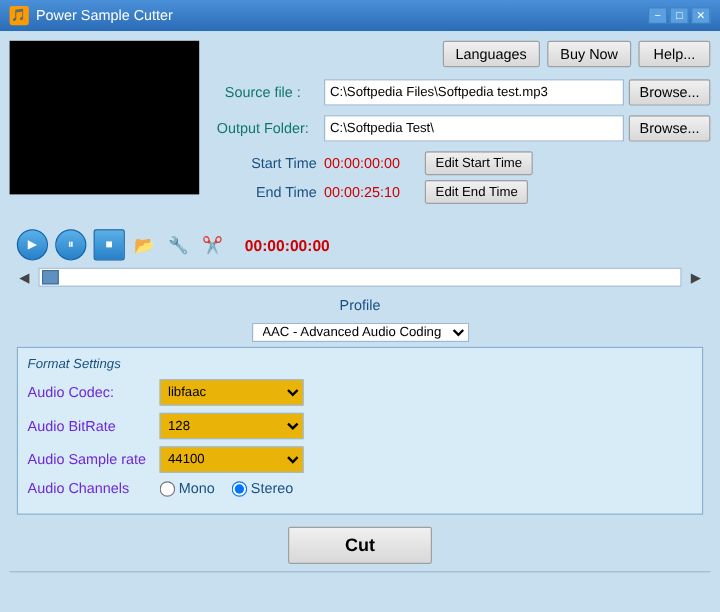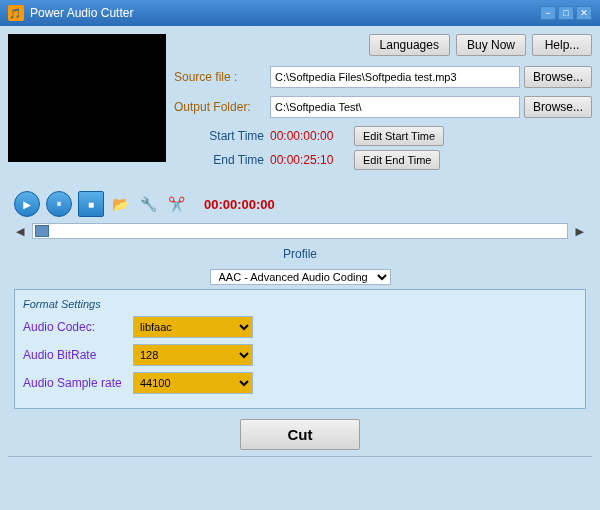--- a/index.html
+++ b/index.html
@@ -84,23 +84,23 @@
       font-size: 12px;
       border-radius: 2px;
       min-width: 60px;
     }
     .field-row {
       display: flex;
       align-items: center;
       margin-bottom: 8px;
     }
     .field-label {
-      color: #a16207;
+      color: #0f766e;
       width: 90px;
-      text-align: left;
+      text-align: center;
       margin-right: 6px;
       font-size: 12px;
     }
     .text-input {
       flex: 1;
       height: 22px;
       border: 1px solid #a0b8d0;
       background: white;
       padding: 2px 4px;
       font-size: 11px;
@@ -299,21 +299,21 @@
       color: #444;
       padding: 0 2px;
     }
   </style>
 </head>
 <body>
 
 <div class="title-bar">
   <div class="title-bar-left">
     <div class="title-bar-icon">🎵</div>
-    <span>Power Audio Cutter</span>
+    <span>Power Sample Cutter</span>
   </div>
   <div class="title-bar-controls">
     <div class="title-btn">−</div>
     <div class="title-btn">□</div>
     <div class="title-btn">✕</div>
   </div>
 </div>
 
 <div class="main-content">
   <div class="top-section">
@@ -394,20 +394,33 @@
     </div>
     <div class="format-row">
       <span class="format-label">Audio Sample rate</span>
       <select class="format-select">
         <option value="44100">44100</option>
         <option>22050</option>
         <option>11025</option>
         <option>48000</option>
       </select>
     </div>
+    <div class="format-row">
+      <span class="format-label">Audio Channels</span>
+      <div class="radio-group">
+        <label class="radio-label">
+          <input type="radio" name="channels" value="mono" style="">
+          <span>Mono</span>
+        </label>
+        <label class="radio-label">
+          <input type="radio" name="channels" value="stereo" checked="" style="">
+          <span>Stereo</span>
+        </label>
+      </div>
+    </div>
   </div>
 
   <div class="cut-btn-container">
     <button class="cut-btn">Cut</button>
   </div>
 
   <div class="status-bar"></div>
 </div>
 
 </body></html>

